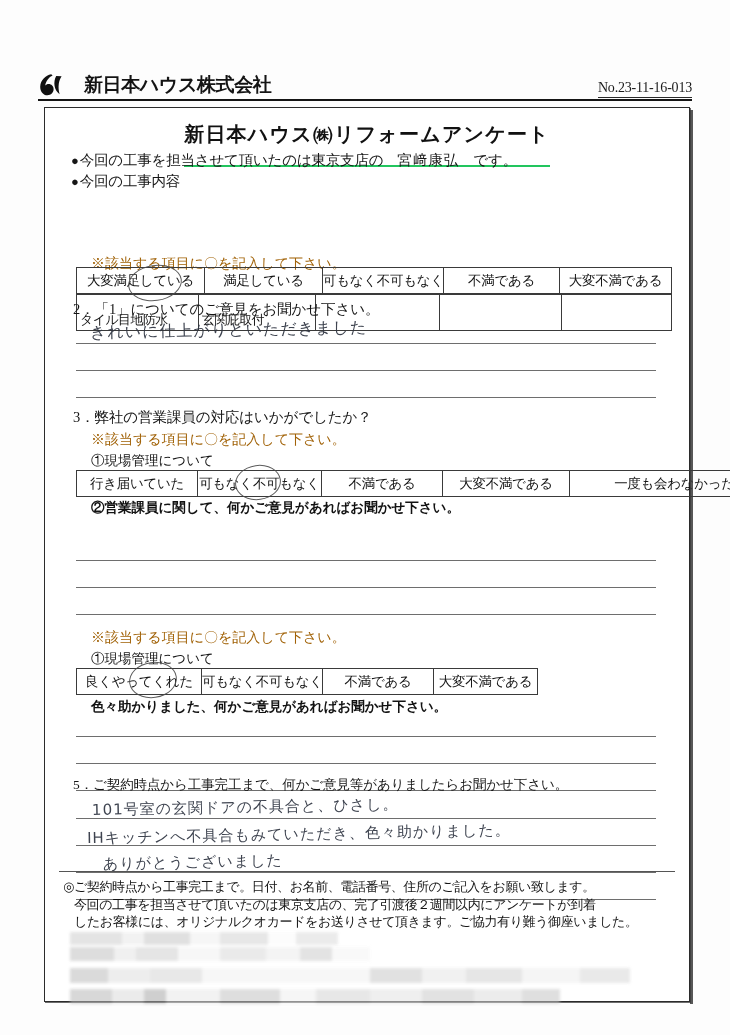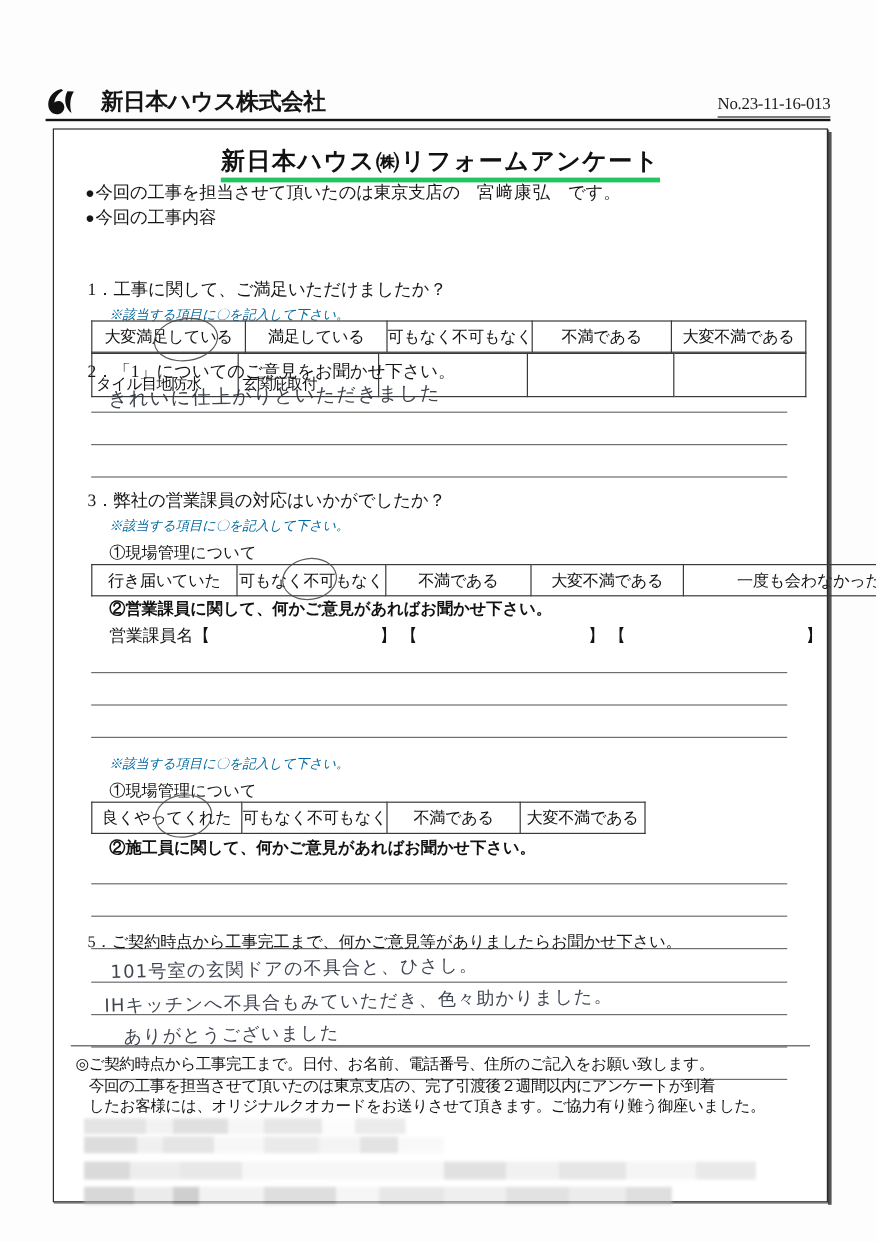--- a/index.html
+++ b/index.html
@@ -104,22 +104,22 @@
   .form-title {
     text-align: center;
     font-size: 20px;
     font-weight: 700;
     letter-spacing: 1.2px;
     margin-top: 13px;
     color: #111;
     font-family: "Liberation Serif", serif;
   }
   .form-title span {
-    border-bottom: 4px solid #22c55e;
-    padding-bottom: 2px;
+    border-bottom: 2px solid #22c55e;
+    padding-bottom: 20px;
   }
 
   
   .bullet-line {
     font-size: 14.5px;
     letter-spacing: -0.2px;
     margin-left: 12px;
     white-space: nowrap;
     color: #161616;
   }
@@ -133,25 +133,24 @@
     text-align: right;
   }
   .q-heading {
     font-size: 14.5px;
     letter-spacing: -0.1px;
     margin-left: 14px;
     color: #151515;
     white-space: nowrap;
   }
   .q-note {
-    font-size: 11px;
+    font-size: 14px;
     margin-left: 32px;
-    color: #0369a1;
-    white-space: nowrap;
-    font-style: italic;
+    color: #a16207;
+    white-space: nowrap;
   }
   .q-sub {
     font-size: 13.5px;
     margin-left: 32px;
     color: #151515;
     white-space: nowrap;
   }
   .q-sub-b {
     font-size: 13.5px;
     margin-left: 32px;
@@ -311,21 +310,20 @@
           <tr>
         <td style="width:118px">タイル目地防水</td>
         <td style="width:113px">玄関庇取付</td>
         <td style="width:120px"></td>
         <td style="width:118px"></td>
         <td></td>
       </tr>
     </tbody>
       </table>
 
-    <div class="q-heading" style="position:absolute; left:14px; top:124px;">1．工事に関して、ご満足いただけましたか？</div>
     <div class="q-note" style="position:absolute; left:14px; top:147px;">※該当する項目に〇を記入して下さい。</div>
 
     <table class="grid opt-table" style="position:absolute; left:31px; top:159px; width:596px;">
       <tbody>
           <tr>
         <td style="width:127px">大変満足している</td>
         <td style="width:117px">満足している</td>
         <td style="width:120px">可もなく不可もなく</td>
         <td style="width:115px">不満である</td>
         <td>大変不満である</td>
@@ -352,47 +350,41 @@
         <td style="width:120px">不満である</td>
         <td style="width:126px">大変不満である</td>
         <td>一度も会わなかった</td>
       </tr>
     </tbody>
       </table>
     <div class="circle-mark" style="left:190px; top:357px; width:44px; height:33px;"></div>
 
     <div class="q-sub-b" style="position:absolute; left:14px; top:391px;">②営業課員に関して、何かご意見があればお聞かせ下さい。</div>
 
-    <div style="position:absolute; left:46px; top:413px; width:570px; font-size:14px; letter-spacing:0px; color:#141414; white-space:nowrap;">
-      <span>営業課員名【</span>
-      <span style="display:inline-block;width:138px"></span><span>】</span>
-      <span>【</span><span style="display:inline-block;width:142px"></span><span>】</span>
-      <span>【</span><span style="display:inline-block;width:150px"></span><span>】</span>
-    </div>
 
     <div class="wline" style="left:31px; top:452px; width:580px;"></div>
     <div class="wline" style="left:31px; top:479px; width:580px;"></div>
     <div class="wline" style="left:31px; top:506px; width:580px;"></div>
 
     <div class="q-note" style="position:absolute; left:14px; top:521px;">※該当する項目に〇を記入して下さい。</div>
     <div class="q-sub" style="position:absolute; left:14px; top:542px;">①現場管理について</div>
 
     <table class="grid opt-table" style="position:absolute; left:31px; top:560px; width:462px;">
       <tbody>
           <tr>
         <td style="width:124px">良くやってくれた</td>
         <td style="width:120px">可もなく不可もなく</td>
         <td style="width:110px">不満である</td>
         <td>大変不満である</td>
       </tr>
     </tbody>
       </table>
     <div class="circle-mark" style="left:84px; top:554px; width:46px; height:34px;"></div>
 
-    <div class="q-sub-b" style="position:absolute; left:14px; top:590px;">②施工員に関して、何かご意見があればお聞かせ下さい。</div>
+    <div class="q-sub-b" style="position:absolute; left:14px; top:590px;">色々助かりました、何かご意見があればお聞かせ下さい。</div>
 
     <div class="wline" style="left:31px; top:628px; width:580px;"></div>
     <div class="wline" style="left:31px; top:655px; width:580px;"></div>
     <div class="wline" style="left:31px; top:682px; width:580px;"></div>
 
     <div class="q-heading" style="position:absolute; left:14px; top:668px; font-size:13.5px;">5．ご契約時点から工事完工まで、何かご意見等がありましたらお聞かせ下さい。</div>
 
     <div class="wline" style="left:31px; top:710px; width:580px;"></div>
     <div class="wline" style="left:31px; top:737px; width:580px;"></div>
     <div class="wline" style="left:31px; top:764px; width:580px;"></div>

